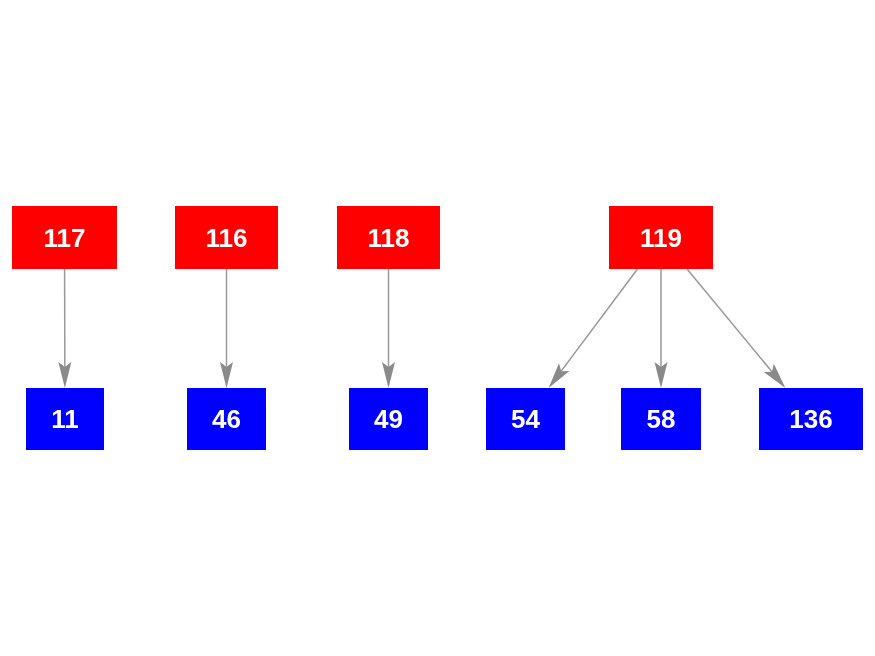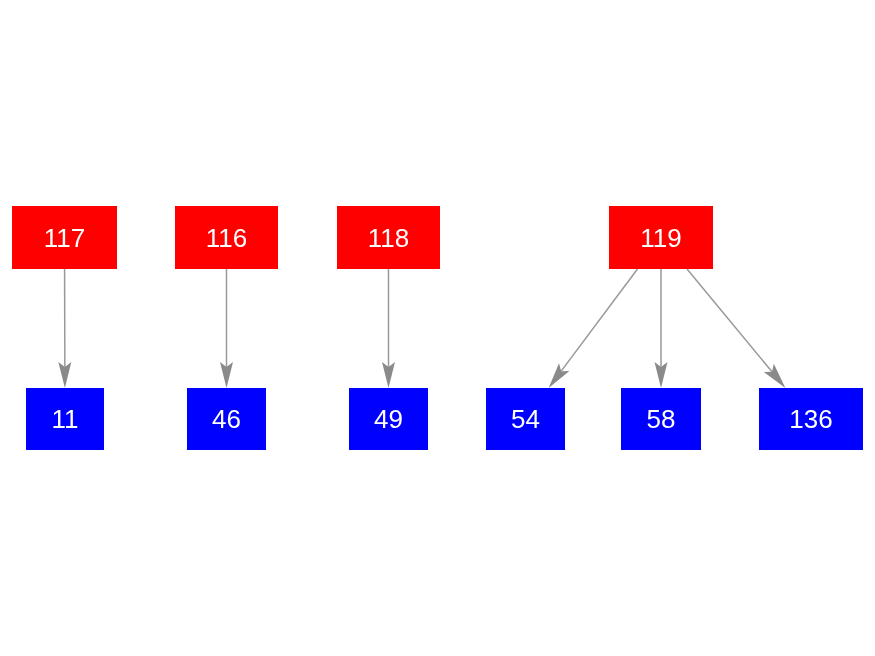--- a/index.html
+++ b/index.html
@@ -7,20 +7,21 @@
     padding: 0;
     background: #ffffff;
     font-family: "Liberation Sans", sans-serif;
   }
   .stage {
     position: relative;
     width: 875px;
     height: 656px;
     background: #1d4ed8;
     overflow: hidden;
+    font-weight: bold;
   }
   svg text {
     font-family: "Liberation Sans", sans-serif;
     font-size: 26px;
     fill: #ffffff;
   }
   .node rect { shape-rendering: crispEdges; }
 </style>
 </head>
 <body>

